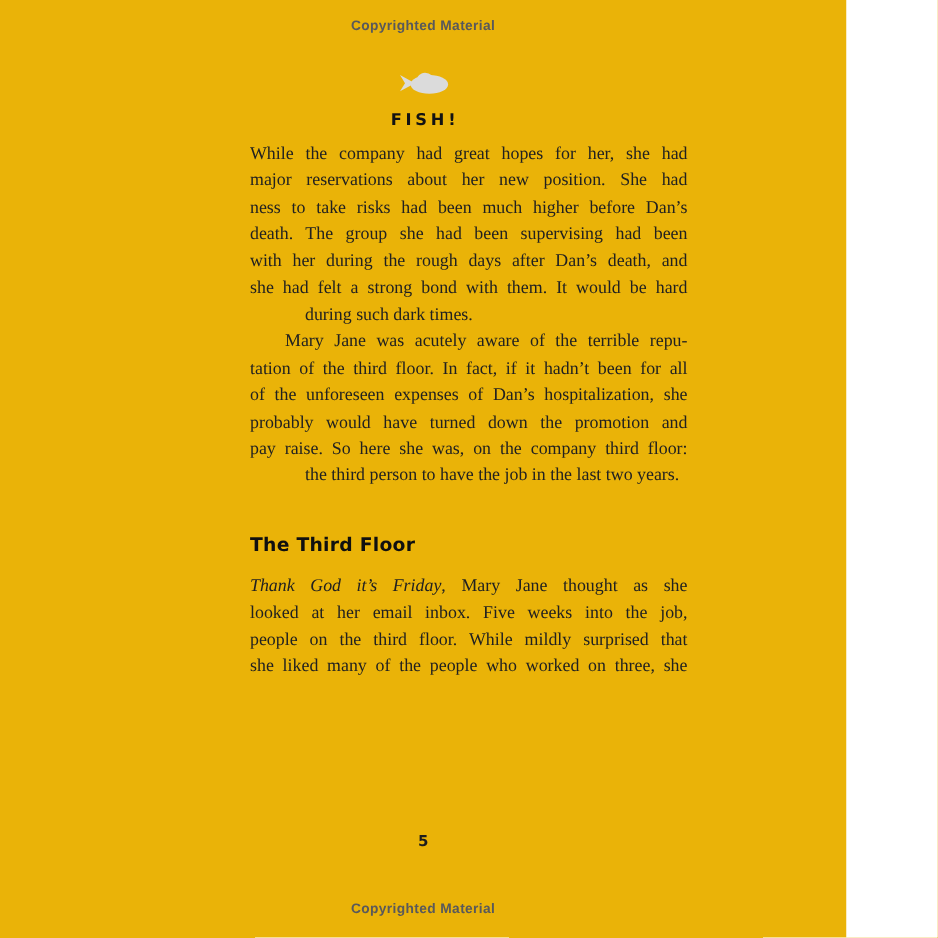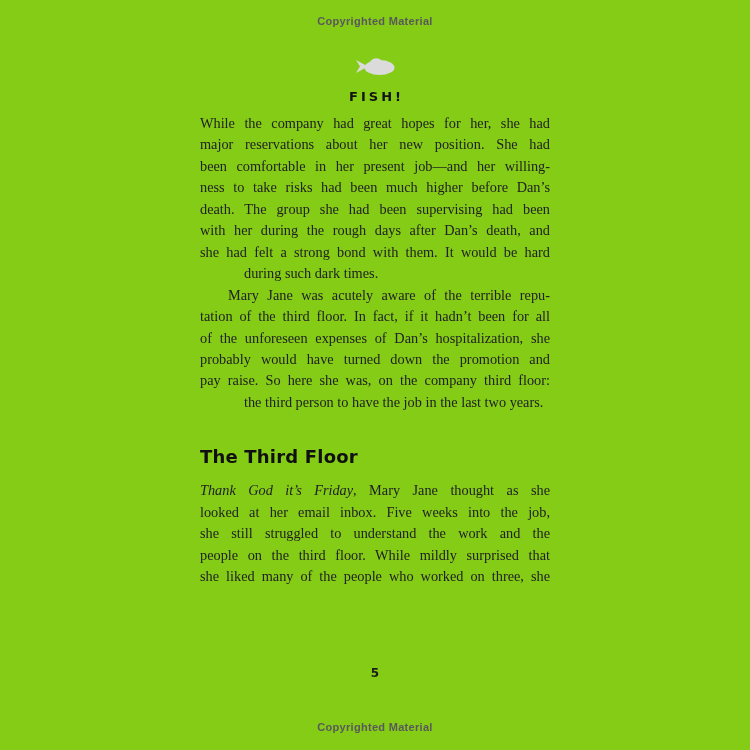--- a/index.html
+++ b/index.html
@@ -2,23 +2,23 @@
 <html><head>
 <meta charset="utf-8">
 <style>
   html, body {
     margin: 0;
     padding: 0;
     background: #ffffff;
   }
   .page {
     position: relative;
-    width: 750px;
+    width: 677px;
     height: 750px;
-    background: #84cc16;
+    background: #eab308;
     overflow: hidden;
     font-family: "Liberation Serif", serif;
   }
   .copyright {
     position: absolute;
     width: 100%;
     text-align: center;
     font-family: "Liberation Sans", sans-serif;
     font-weight: 700;
     font-size: 11px;
@@ -61,21 +61,21 @@
     text-align: justify;
     text-align-last: justify;
   }
   .line.last { text-align-last: left; margin-left: 44px; }
   .line.indent { text-indent: 28px; }
   .line i { font-style: italic; }
   .section-heading {
     margin: 32px 0 11px 0;
     font-family: "DejaVu Sans", sans-serif;
     font-weight: 700;
-    font-size: 18px;
+    font-size: 15px;
     line-height: 24px;
     letter-spacing: 0.2px;
     color: #101010;
   }
   .page-number {
     position: absolute;
     top: 666px;
     width: 100%;
     text-align: center;
     font-family: "DejaVu Sans", sans-serif;
@@ -100,40 +100,38 @@
       </g>
     </svg>
   </div>
 
   <div class="book-title">FISH!</div>
 
   <div class="text-col">
     <div class="para" id="para-1">
         <div class="line">While the company had great hopes for her, she had</div>
         <div class="line">major reservations about her new position. She had</div>
-        <div class="line">been comfortable in her present job—and her willing-</div>
         <div class="line">ness to take risks had been much higher before Dan’s</div>
         <div class="line">death. The group she had been supervising had been</div>
         <div class="line">with her during the rough days after Dan’s death, and</div>
         <div class="line">she had felt a strong bond with them. It would be hard</div>
         <div class="line last">during such dark times.</div>
       </div>
     <div class="para" id="para-2">
         <div class="line indent">Mary Jane was acutely aware of the terrible repu-</div>
         <div class="line">tation of the third floor. In fact, if it hadn’t been for all</div>
         <div class="line">of the unforeseen expenses of Dan’s hospitalization, she</div>
         <div class="line">probably would have turned down the promotion and</div>
         <div class="line">pay raise. So here she was, on the company third floor:</div>
         <div class="line last">the third person to have the job in the last two years.</div>
       </div>
     <div class="section-heading">The Third Floor</div>
     <div class="para" id="para-3">
         <div class="line"><i>Thank God it’s Friday</i>, Mary Jane thought as she</div>
         <div class="line">looked at her email inbox. Five weeks into the job,</div>
-        <div class="line">she still struggled to understand the work and the</div>
         <div class="line">people on the third floor. While mildly surprised that</div>
         <div class="line">she liked many of the people who worked on three, she</div>
       </div>
   </div>
 
   <div class="page-number">5</div>
 
   <div class="copyright bottom">Copyrighted Material</div>
 
 </div>

